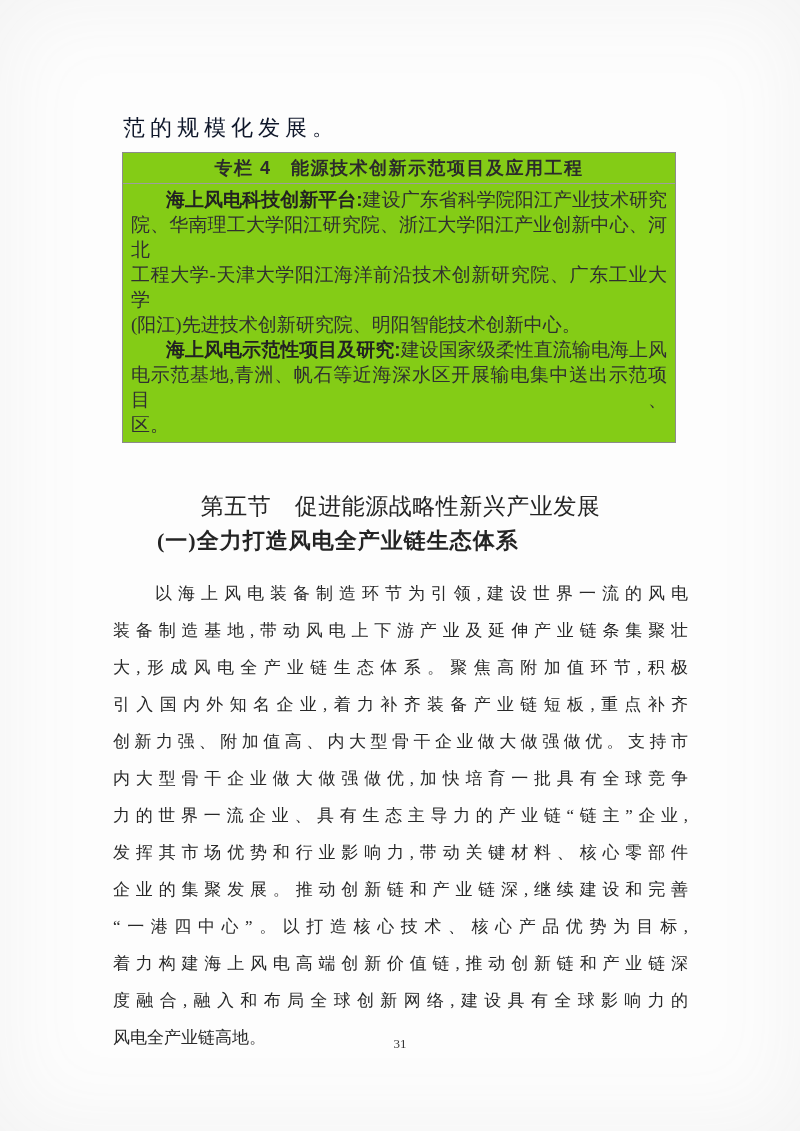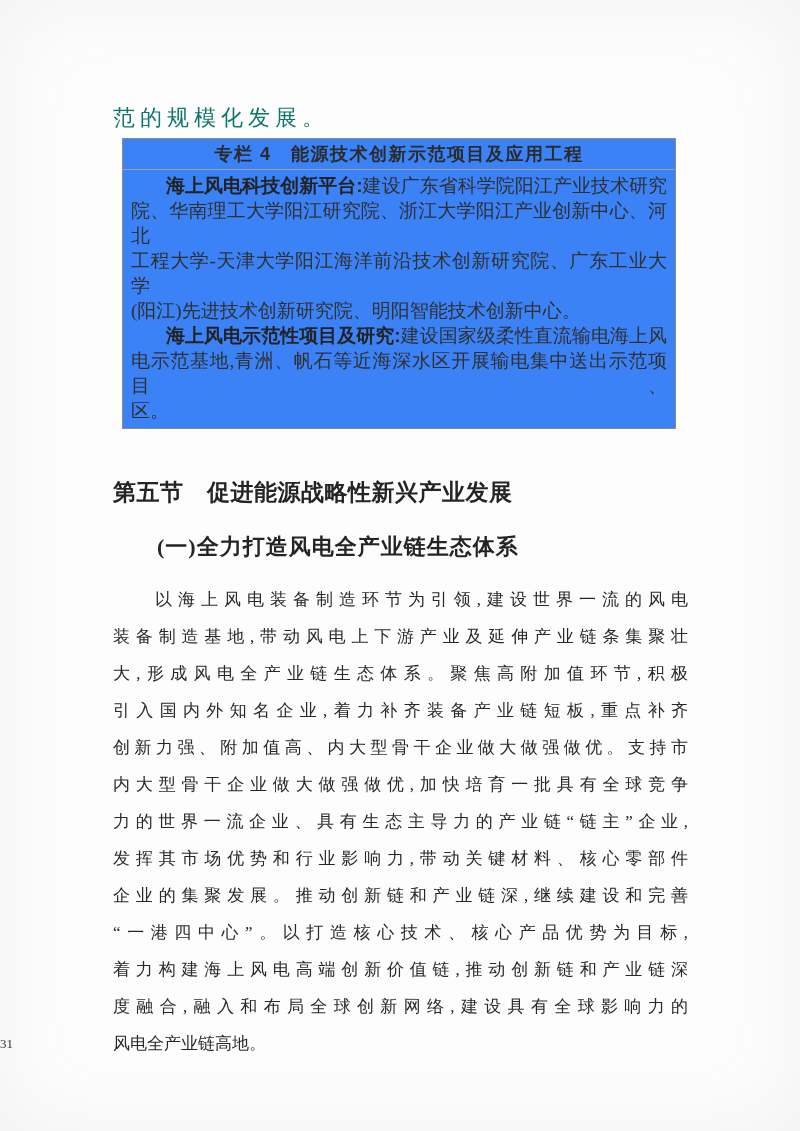--- a/index.html
+++ b/index.html
@@ -9,57 +9,57 @@
     margin:0 auto;
     background:#fdfdfd;
     box-shadow:inset 0 0 90px rgba(110,110,110,0.08);
     font-family:"Liberation Serif","DejaVu Serif",serif;
     color:#2f2f2f;
     overflow:hidden;
   }
   .content{position:absolute;left:113px;top:104px;width:575px;}
 
   .intro{
-    margin:0;font-size:22px;line-height:28px;letter-spacing:5px;color:#0f766e;
+    margin:10px;font-size:22px;line-height:28px;letter-spacing:5px;color:#0f172a;
   }
 
   .box{
     margin:6px 0 0 9px;width:552px;
     border:1.5px solid #8c8c8c;
-    background:#3b82f6;
+    background:#84cc16;
   }
   .box-header{
     height:30px;line-height:30px;text-align:center;
     font-family:"Liberation Sans","DejaVu Sans",sans-serif;
     font-weight:bold;font-size:18px;letter-spacing:1.5px;color:#2b2b2b;
     border-bottom:1.5px solid #9d9d9d;
   }
   .box-body{padding:3px 8px 5px;font-size:19px;line-height:25px;color:#303030;}
   .bline{text-align:justify;text-align-last:justify;}
   .bline.tail{text-align-last:left;}
   .bline.indent{text-indent:35px;}
   .bline b{font-family:"Liberation Sans","DejaVu Sans",sans-serif;font-weight:bold;color:#222;}
 
   .sec-title{
-    margin:49px 0 0;
-    font-size:23px;line-height:30px;font-weight:bold;color:#242424;letter-spacing:0.5px;
+    margin:49px 0 0;text-align:center;
+    font-size:23px;line-height:30px;font-weight:normal;color:#242424;letter-spacing:0.5px;
   }
   .sub-title{
-    margin:24px 0 0;font-size:22px;line-height:29px;font-weight:bold;
+    margin:4px 0 0;font-size:22px;line-height:29px;font-weight:bold;
     text-indent:44px;color:#242424;letter-spacing:1px;
   }
 
   .body-par{margin-top:20px;font-size:17px;line-height:37px;color:#282828;}
   .mline{text-align:justify;text-align-last:justify;}
   .mline.indent{text-indent:42px;}
   .mline.tail{text-align-last:left;}
 
   .folio{
     position:absolute;left:0;top:1036px;width:800px;
-    font-size:13px;color:#333;
+    text-align:center;font-size:13px;color:#333;
   }
 </style>
 </head>
 <body>
 
 <div class="page">
   <div class="content">
 
     <p class="intro">范的规模化发展。</p>
 

